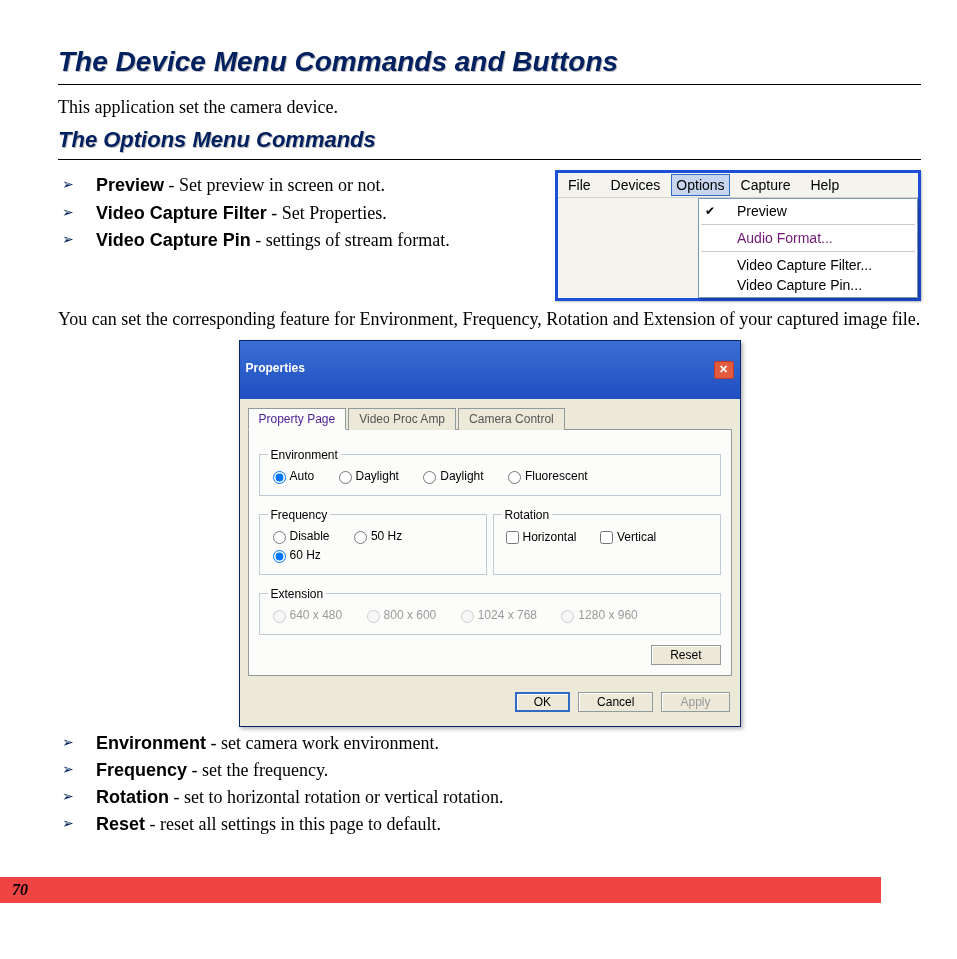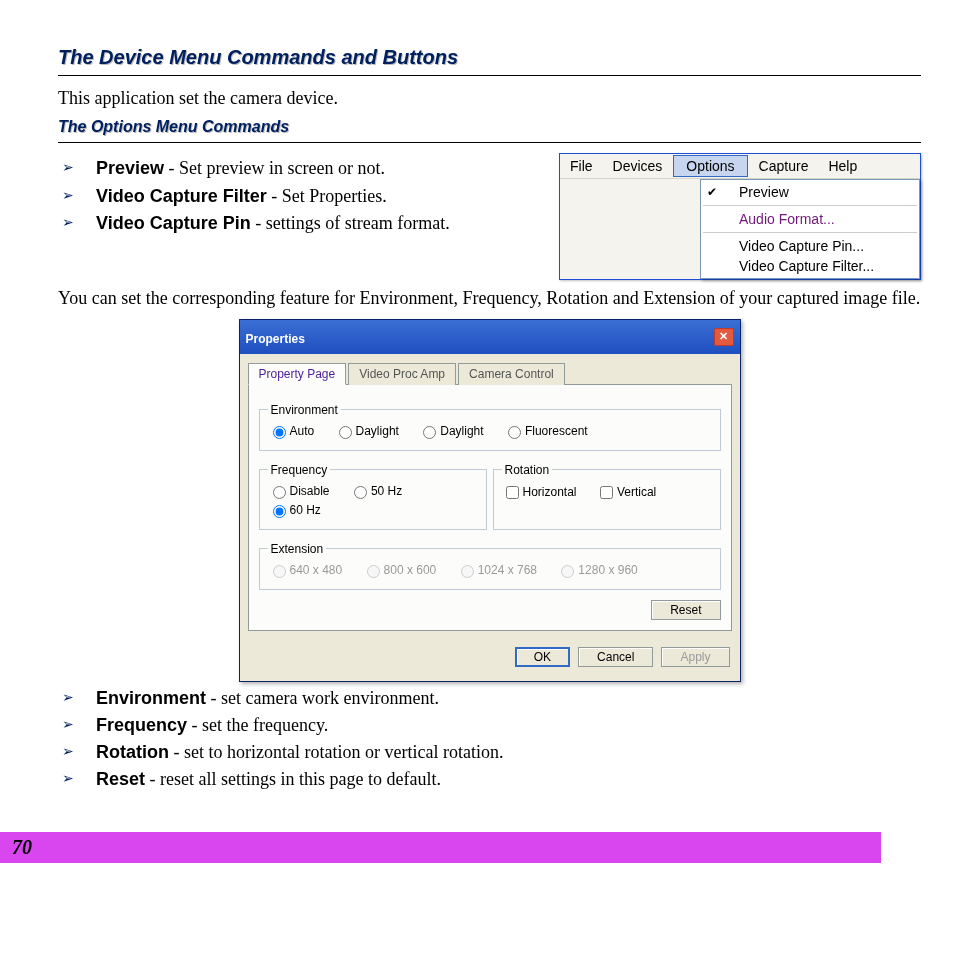--- a/index.html
+++ b/index.html
@@ -13,22 +13,22 @@
     background: #fff;
   }
   .heading {
     font-family: Arial, Helvetica, sans-serif;
     font-weight: bold;
     font-style: italic;
     color: #002060;
     text-shadow: 1px 1px 0 #bbb;
     margin: 0 0 6px 0;
   }
-  .h1 { font-size: 20px; }
-  .h2 { font-size: 16px; }
+  .h1 { font-size: 28px; }
+  .h2 { font-size: 22px; }
   hr.rule {
     border: none;
     border-top: 1.4px solid #000;
     margin: 4px 0 10px 0;
   }
   .para { margin: 6px 0 8px 0; line-height: 1.35; }
   .bullet-row {
     display: flex;
     align-items: flex-start;
     margin: 3px 0;
@@ -52,37 +52,37 @@
     display: flex;
     align-items: flex-start;
     gap: 20px;
   }
   .top-block .left { flex: 1; }
   .justify { text-align: justify; }
   .menu-shot {
     width: 360px;
     font-family: Tahoma, Arial, sans-serif;
     font-size: 14px;
-    border: 1px solid #1d4ed8;
+    border: 3px solid #1d4ed8;
     background: #f4f3ee;
     box-shadow: 1px 1px 2px rgba(0,0,0,.25);
   }
   .menubar {
     display: flex;
     background: #f4f3ee;
     border-bottom: 1px solid #d8d4c8;
   }
   .menubar .item {
     padding: 4px 10px;
   }
   .menubar .item.active {
     background: #c7d6ee;
     border: 1px solid #316ac5;
     margin: 1px;
-    padding: 2px 12px;
+    padding: 2px 4px;
   }
   .dropdown {
     margin-left: 140px;
     width: 218px;
     background: #fff;
     border: 1px solid #7a98b7;
     box-shadow: 2px 2px 3px rgba(0,0,0,.25);
     padding: 2px 0;
   }
   .dropdown .dditem {
@@ -108,23 +108,23 @@
     font-family: Tahoma, Arial, sans-serif;
     font-size: 12px;
     background: #ece9d8;
     border: 1px solid #0a246a;
     box-shadow: 2px 2px 4px rgba(0,0,0,.3);
   }
   .titlebar {
     background: linear-gradient(#3b6ed5,#1f4fc0);
     color: #fff;
     font-weight: bold;
-    padding: 8px 6px;
+    padding: 20px 6px;
     display:flex;
-    align-items:flex-end;
+    align-items:flex-start;
     justify-content:space-between;
   }
   .closebtn {
     width:18px; height:16px;
     background:#e35b3f;
     border:1px solid #c0392b;
     border-radius:2px;
     color:#fff;
     font-size:11px;
     line-height:14px;
@@ -189,26 +189,26 @@
   .btn.disabled { color:#9a9a9a; }
   .btn.default { border:2px solid #316ac5; padding:1px 17px; }
   .btnbar {
     display:flex;
     justify-content:flex-end;
     gap:8px;
     padding: 8px 10px 14px 10px;
   }
   .page-footer {
     margin-top: 40px;
-    background:#d946ef;
+    background:#ef4444;
     padding:4px 6px;
     font-family:"Times New Roman", Times, serif;
     font-weight:bold;
     font-style:italic;
-    font-size:20px;
+    font-size:16px;
     color:#000;
     width: 100%;
     margin-left: -58px;
     padding-left: 12px;
     box-sizing: content-box;
   }
 </style>
 </head>
 <body>
 
@@ -249,25 +249,25 @@
         <span>Preview</span>
       </div>
       <div class="sep"></div>
       <div class="dditem disabled">
         <span class="check"></span>
         <span>Audio Format...</span>
       </div>
       <div class="sep"></div>
       <div class="dditem">
         <span class="check"></span>
-        <span>Video Capture Pin...</span>
+        <span>Video Capture Filter...</span>
       </div>
       <div class="dditem">
         <span class="check"></span>
-        <span>Video Capture Filter...</span>
+        <span>Video Capture Pin...</span>
       </div>
     </div>
   </div>
 </div>
 
 <p class="para justify">You can set the corresponding feature for Environment, Frequency, Rotation and Extension of your captured image file.</p>
 
 <div class="props-wrap">
   <div class="props">
     <div class="titlebar">

